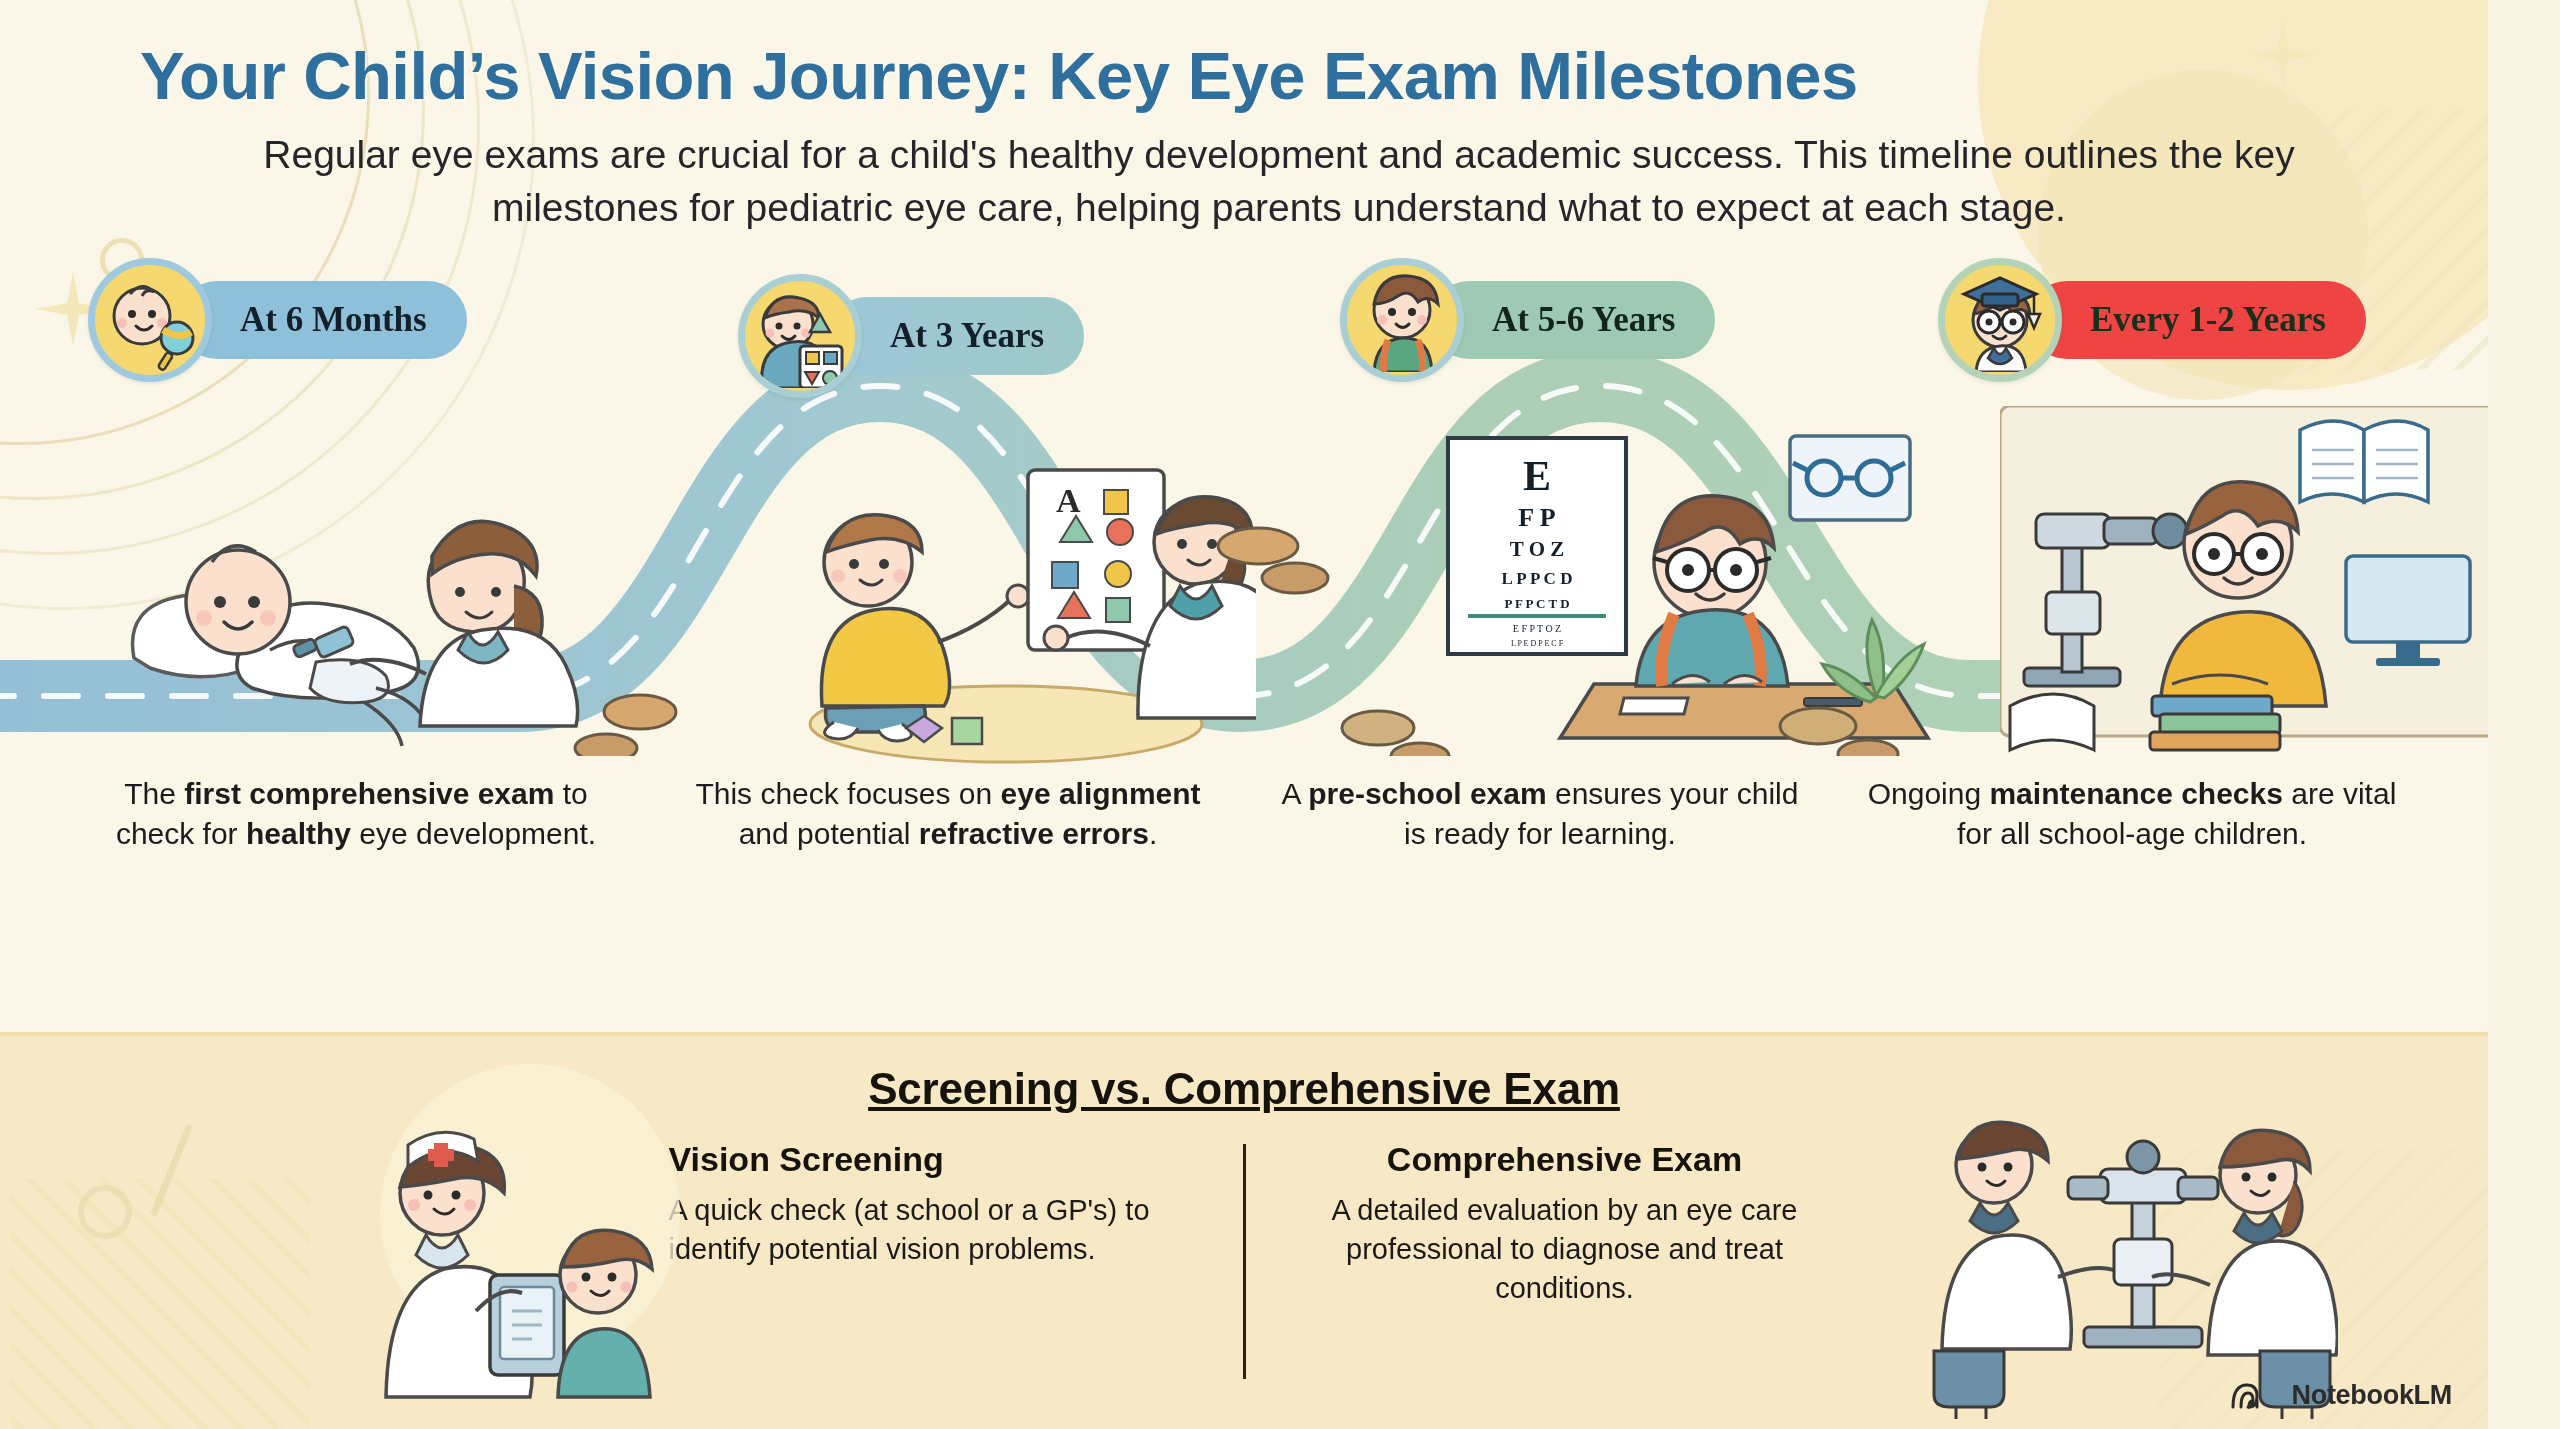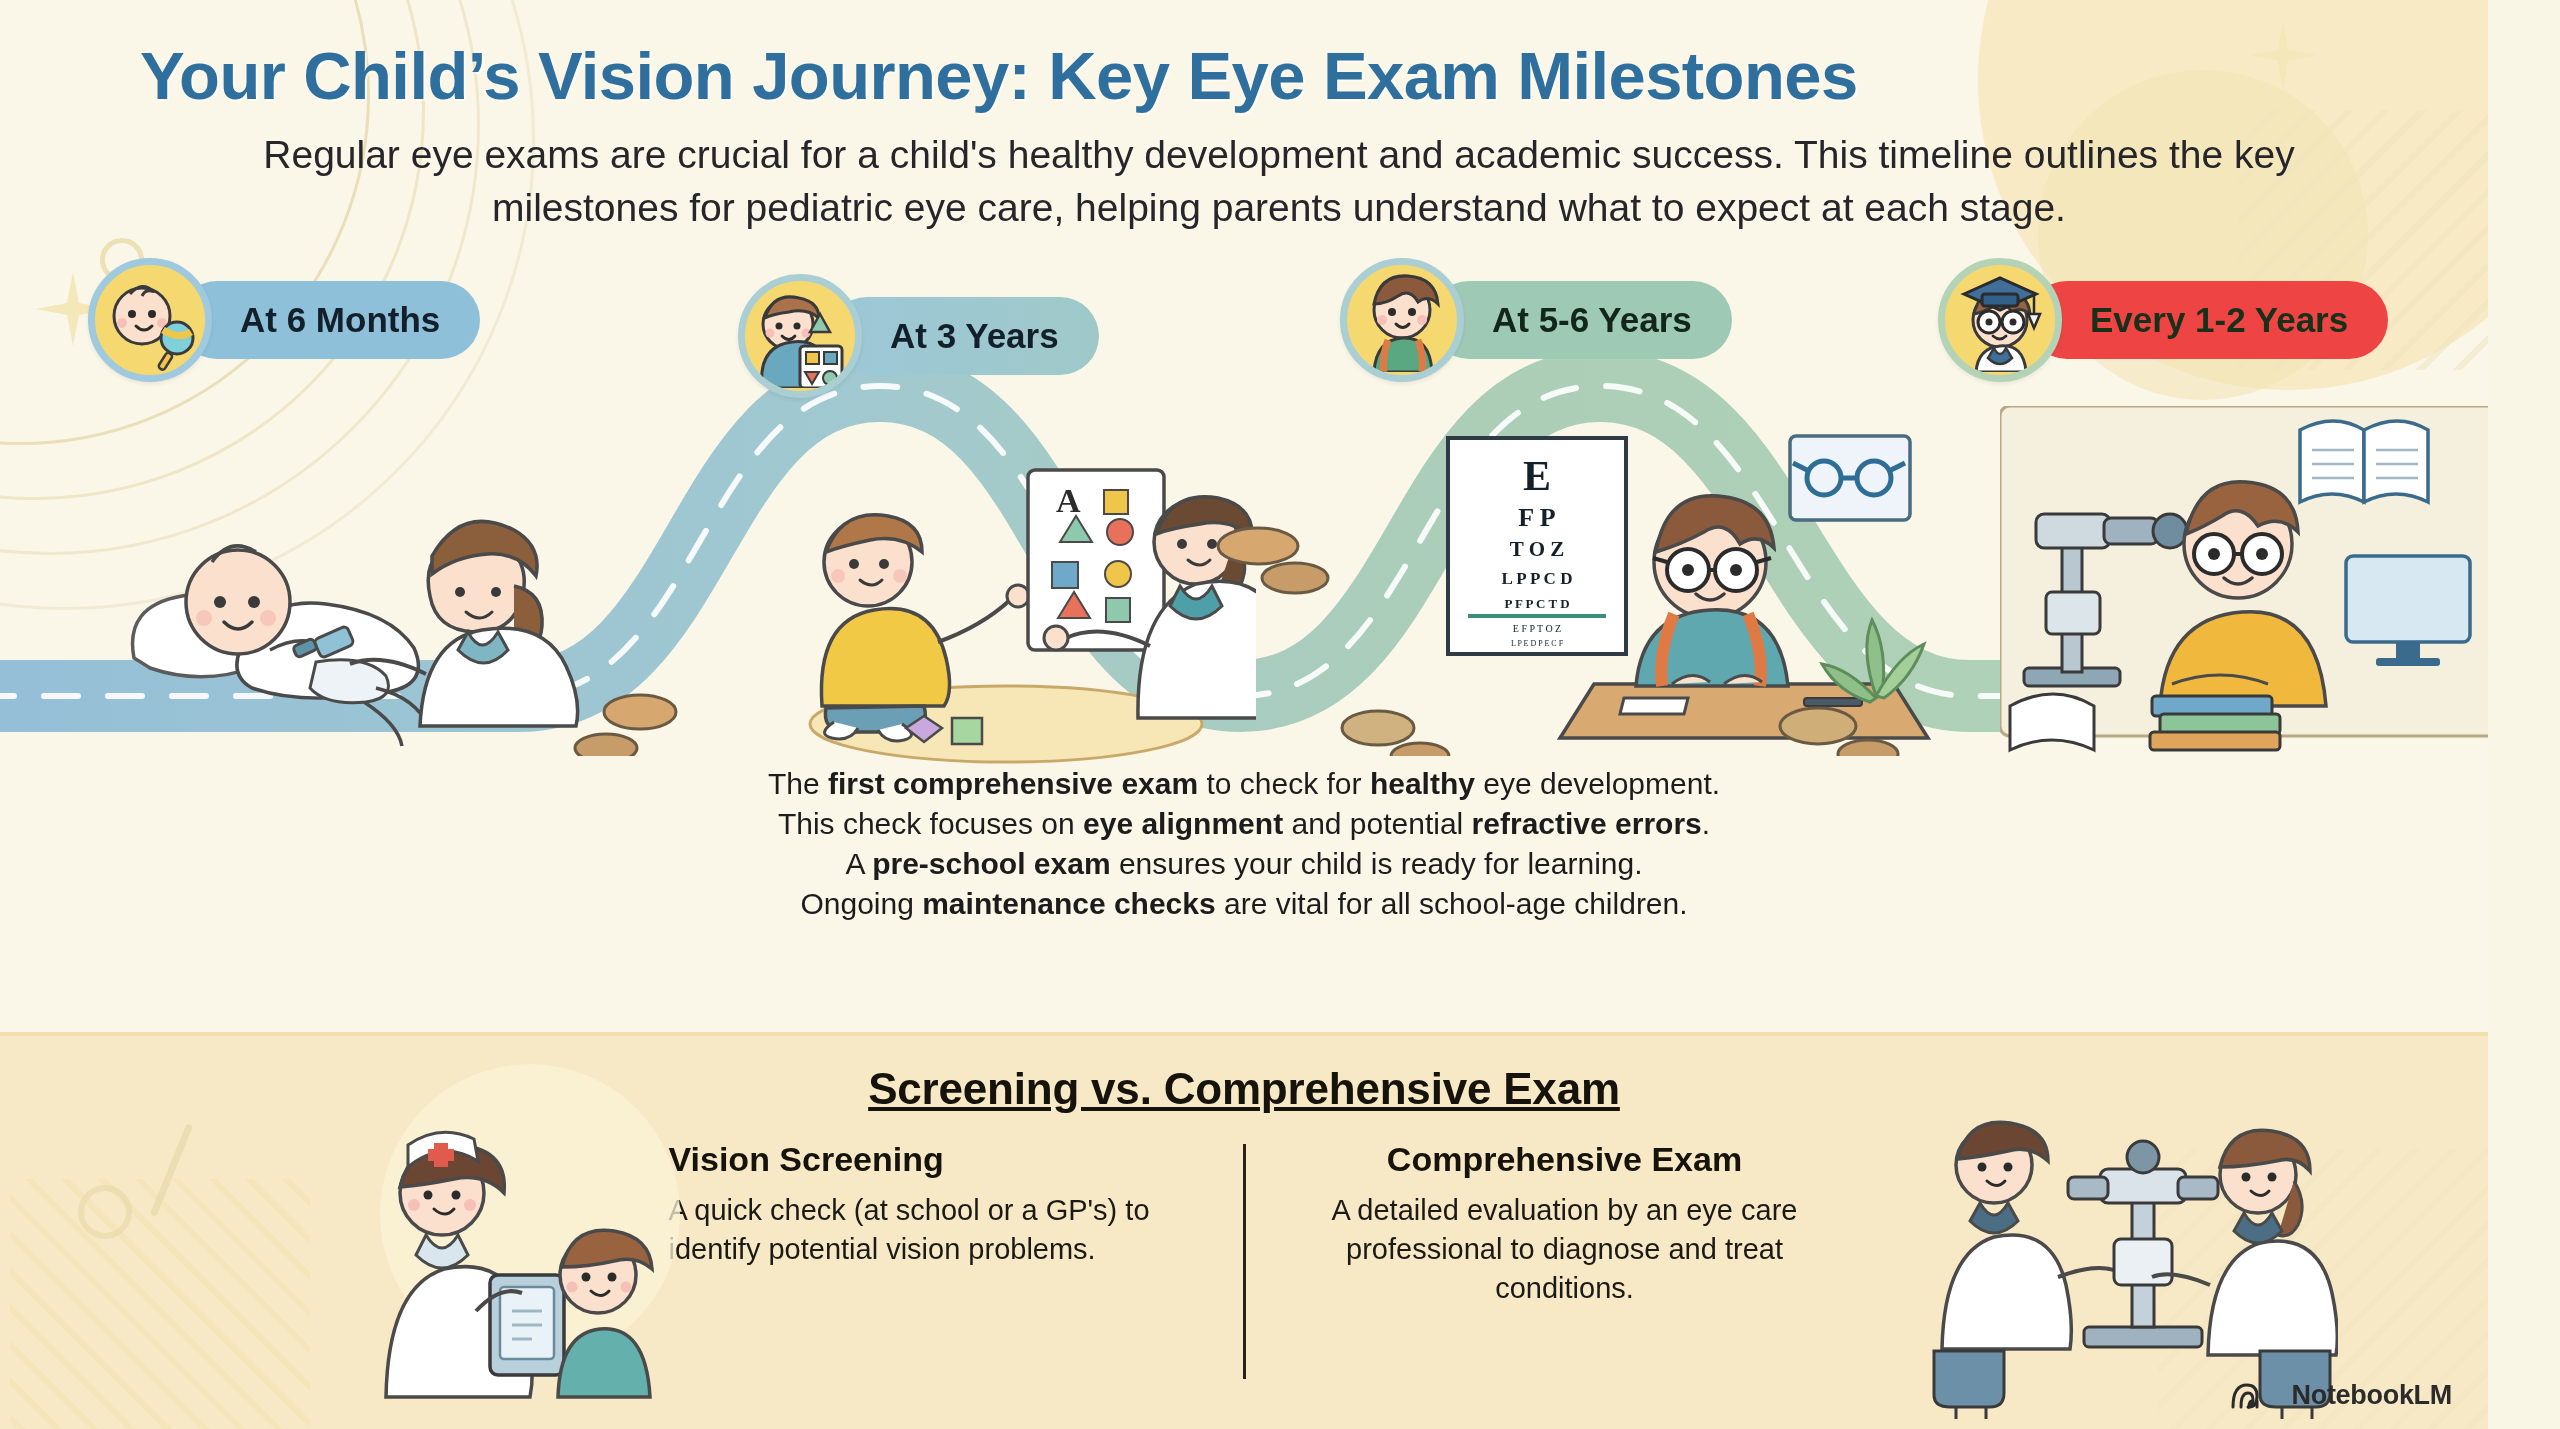--- a/index.html
+++ b/index.html
@@ -65,21 +65,21 @@
   .subtitle {
     margin: 16px auto 0; max-width: 2190px; text-align: center;
     font-size: 39px; line-height: 1.36; color: #26252a;
   }
 
   
   .timeline { position: relative; height: 500px; margin-top: 22px; }
   .timeline svg.path-svg { position: absolute; left: 0; top: 0; }
 
   
-  .badge { position: absolute; display: flex; align-items: center; z-index: 6; }
+  .badge { position: absolute; display: flex; align-items: center; z-index: 6; font-family: Liberation Serif, serif; }
   .badge .avatar {
     width: 124px; height: 124px; border-radius: 50%;
     background: #f6d871; border: 7px solid #9ec9de;
     display: flex; align-items: center; justify-content: center;
     position: relative; z-index: 3; overflow: hidden;
     box-shadow: 0 2px 4px rgba(0,0,0,.07);
   }
   .badge.b2 .avatar, .badge.b3 .avatar { border-color: #a9cfd4; }
   .badge.b4 .avatar { border-color: #b4d3b6; }
   .badge .pill {
@@ -96,21 +96,21 @@
   .badge.b1 { left: 88px;  top: 2px; }
   .badge.b2 { left: 738px; top: 18px; }
   .badge.b3 { left: 1340px; top: 2px; }
   .badge.b4 { left: 1938px; top: 2px; }
 
   
   .scene { position: absolute; z-index: 4; }
   .scene svg { display: block; }
 
   
-  .captions { display: flex; padding: 0 60px; margin-top: 8px; flex-direction: column; }
+  .captions { display: flex; padding: 0 60px; margin-top: 18px; }
   .caption {
     flex: 1; text-align: center; font-size: 30px; line-height: 1.33; color: #1c1c1c;
     padding: 0 26px;
   }
   .caption b { font-weight: 700; }
 
   
   .band {
     position: absolute; left: 0; right: 0; bottom: 0; height: 397px;
     background: #f8e9c6; border-top: 4px solid #f3dfae; overflow: hidden;

